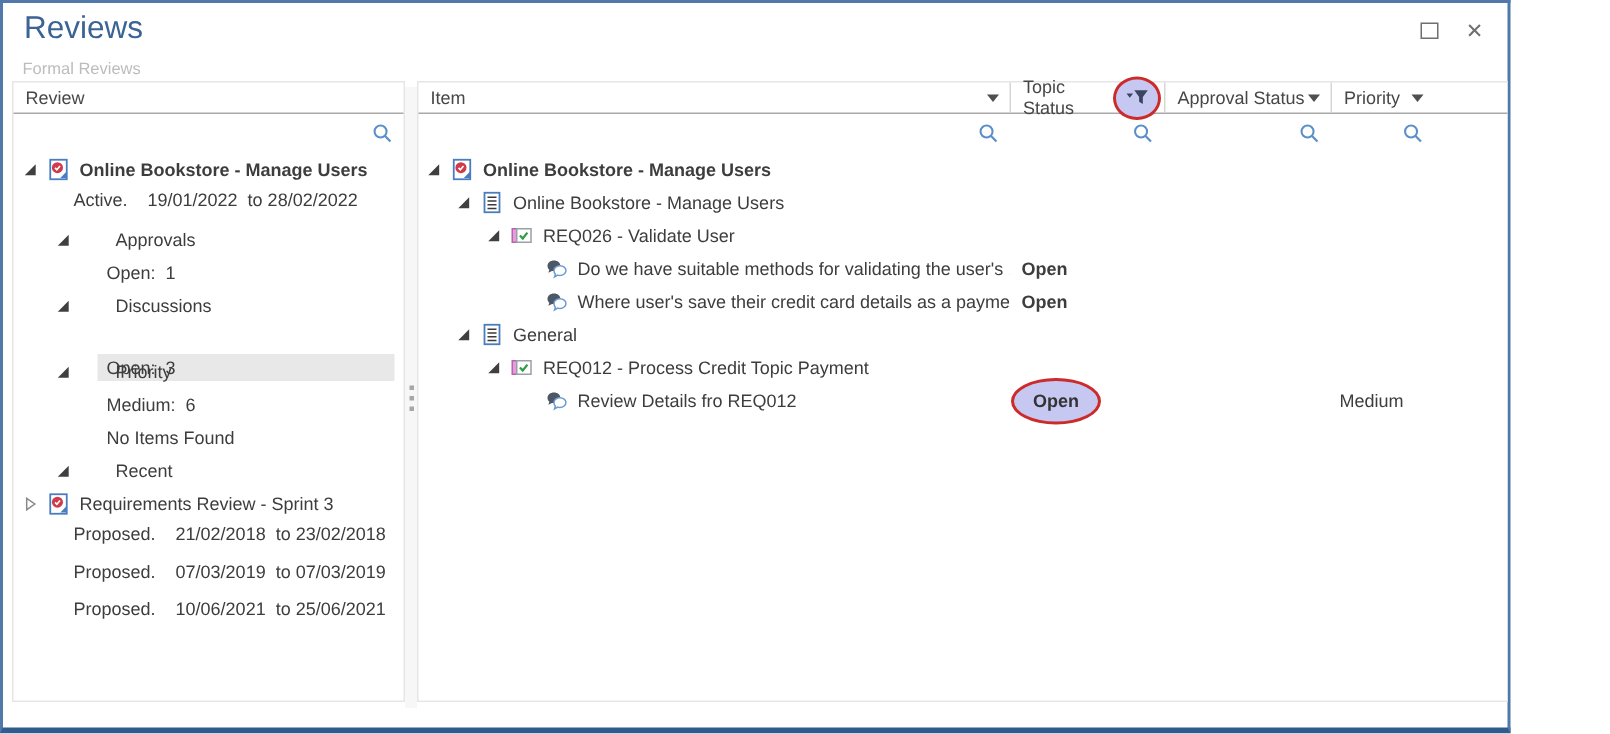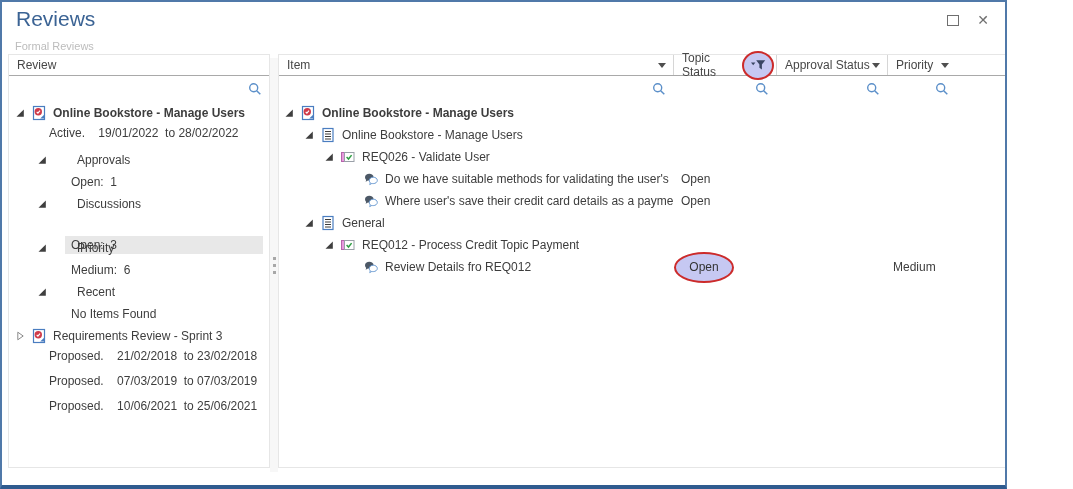--- a/index.html
+++ b/index.html
@@ -34,21 +34,21 @@
   .trow{height:22px;display:flex;align-items:center;white-space:nowrap;overflow:visible;}
   .detail{height:18px;margin-bottom:7px;}
   .pre{white-space:pre;}
   .twisty{width:10px;height:10px;flex:0 0 10px;margin-right:6px;display:inline-flex;}
   .icon16{width:16px;height:16px;flex:0 0 16px;margin-right:6px;display:inline-flex;}
   .bold{font-weight:bold;}
   .val-span{flex:1;margin-right:6px;padding:2px 0 2px 6px;}
   .selected-bg{background:#e8e8e8;margin-top:38px;}
   
   .cell-item{flex:0 0 394px;display:flex;align-items:center;overflow:hidden;box-sizing:border-box;}
-  .cell-topic{flex:0 0 103px;padding-left:8px;box-sizing:border-box;display:flex;align-items:flex-start;overflow:visible;}
+  .cell-topic{flex:0 0 103px;padding-left:8px;box-sizing:border-box;display:flex;align-items:flex-start;overflow:visible;font-weight:bold;}
   .cell-approval{flex:0 0 111px;box-sizing:border-box;}
   .cell-priority{flex:0 0 69px;padding-left:6px;box-sizing:border-box;}
   .cell-recent{flex:0 0 111px;box-sizing:border-box;}
   
   .lv0{padding-left:6px;}.lv1{padding-left:28px;gap:24px;}.lv2{padding-left:56px;}.lvd{padding-left:40px;}
   .rlv0{padding-left:5px;}.rlv1{padding-left:25px;}.rlv2{padding-left:45px;}.rlv3{padding-left:84px;}
   
   .annot-filter{margin-left:auto;margin-right:2px;width:34px;height:29px;border-radius:50%;
     border:2px solid #cc2b2b;background:#c6c8f2;display:flex;align-items:center;justify-content:center;box-sizing:border-box;}
   .annot-open{display:inline-flex;align-items:center;justify-content:center;width:60px;height:31px;
@@ -165,28 +165,28 @@
       <div class="trow lv1">
         <svg class="twisty" viewBox="0 0 10 10">
             <use href="#i-exp"></use>
           </svg>
         <span>Priority</span>
       </div>
       <div class="trow lv2">
         <span class="val-span pre">Medium:  6</span>
       </div>
 
-      <div class="trow lv1">
-        <svg class="twisty" viewBox="0 0 10 10">
-            <use href="#i-exp"></use>
-          </svg>
-        <span>Recent</span>
-      </div>
       <div class="trow lv2">
         <span class="val-span">No Items Found</span>
+      </div>
+      <div class="trow lv1">
+        <svg class="twisty" viewBox="0 0 10 10">
+            <use href="#i-exp"></use>
+          </svg>
+        <span>Recent</span>
       </div>
 
       <div class="trow lv0">
         <svg class="twisty" viewBox="0 0 10 10">
             <use href="#i-col"></use>
           </svg>
         <svg class="icon16" viewBox="0 0 16 16">
             <use href="#i-review"></use>
           </svg>
         <span>Requirements Review - Sprint 3</span>

